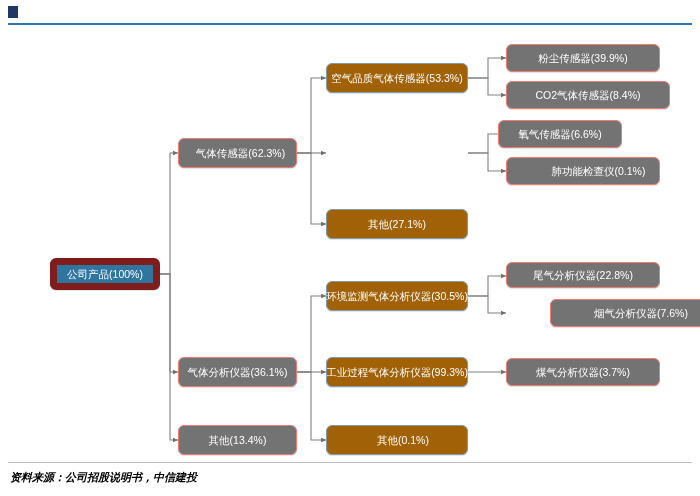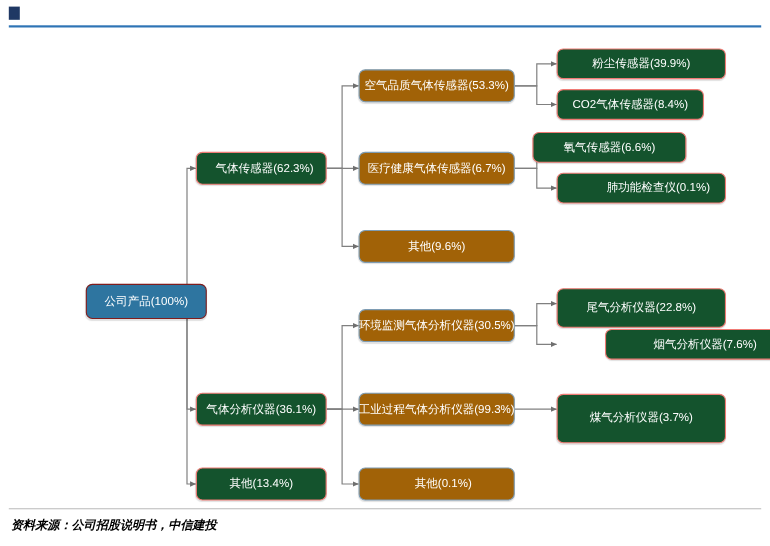--- a/index.html
+++ b/index.html
@@ -58,26 +58,25 @@
     text-align:center;
     color:#ffffff;
     font-size:10.5px;
     line-height:1.15;
     padding:0 4px;
     white-space:nowrap;
     box-shadow:0 1px 1px rgba(0,0,0,0.12);
   }
   .node.root{
     background:#2e75a0;
-    border:1px solid #7f1d1d;
+    border:7px solid #7f1d1d;
     font-size:10.5px;
-    margin-left:28px;
   }
   .node.pink{
-    background:#14532d;
+    background:#737373;
     border:1px solid #f07b75;
   }
   .node.blue{
     background:#a16207;
     border:1px solid #7e9cb3;
   }
 </style>
 </head>
 <body>
 
@@ -121,31 +120,30 @@
     </g>
   </svg>
 
   <div class="node root" style="left:50px;top:228px;width:110px;height:32px;">公司产品(100%)</div>
 
   <div class="node pink" style="left:178px;top:108px;width:119px;height:30px;padding-left:10px;">气体传感器(62.3%)</div>
   <div class="node pink" style="left:178px;top:327px;width:119px;height:30px;">气体分析仪器(36.1%)</div>
   <div class="node pink" style="left:178px;top:395px;width:119px;height:30px;">其他(13.4%)</div>
 
   <div class="node blue" style="left:326px;top:33px;width:142px;height:30px;">空气品质气体传感器(53.3%)</div>
-  <div class="node blue" style="left:326px;top:108px;width:142px;height:30px;">医疗健康气体传感器(6.7%)</div>
-  <div class="node blue" style="left:326px;top:179px;width:142px;height:30px;">其他(9.6%)</div>
+  <div class="node blue" style="left:326px;top:179px;width:142px;height:30px;">其他(27.1%)</div>
 
   <div class="node blue" style="left:326px;top:251px;width:142px;height:30px;">环境监测气体分析仪器(30.5%)</div>
   <div class="node blue" style="left:326px;top:327px;width:142px;height:30px;">工业过程气体分析仪器(99.3%)</div>
   <div class="node blue" style="left:326px;top:395px;width:142px;height:30px;padding-left:16px;">其他(0.1%)</div>
 
   <div class="node pink" style="left:506px;top:14px;width:154px;height:28px;">粉尘传感器(39.9%)</div>
-  <div class="node pink" style="left:506px;top:51px;width:134px;height:28px;">CO2气体传感器(8.4%)</div>
-  <div class="node pink" style="left:484px;top:90px;width:140px;height:28px;">氧气传感器(6.6%)</div>
+  <div class="node pink" style="left:506px;top:51px;width:164px;height:28px;">CO2气体传感器(8.4%)</div>
+  <div class="node pink" style="left:498px;top:90px;width:124px;height:28px;">氧气传感器(6.6%)</div>
   <div class="node pink" style="left:506px;top:127px;width:154px;height:28px;padding-left:35px;">肺功能检查仪(0.1%)</div>
-  <div class="node pink" style="left:506px;top:232px;width:154px;height:36px;">尾气分析仪器(22.8%)</div>
+  <div class="node pink" style="left:506px;top:232px;width:154px;height:26px;">尾气分析仪器(22.8%)</div>
   <div class="node pink" style="left:506px;top:269px;width:182px;height:28px;margin-left:44px;">烟气分析仪器(7.6%)</div>
-  <div class="node pink" style="left:506px;top:328px;width:154px;height:45px;">煤气分析仪器(3.7%)</div>
+  <div class="node pink" style="left:506px;top:328px;width:154px;height:28px;">煤气分析仪器(3.7%)</div>
 
 </div>
 
 <div id="footer-rule"></div>
 <div id="footer-text">资料来源：公司招股说明书，中信建投</div>
 
 </body></html>

